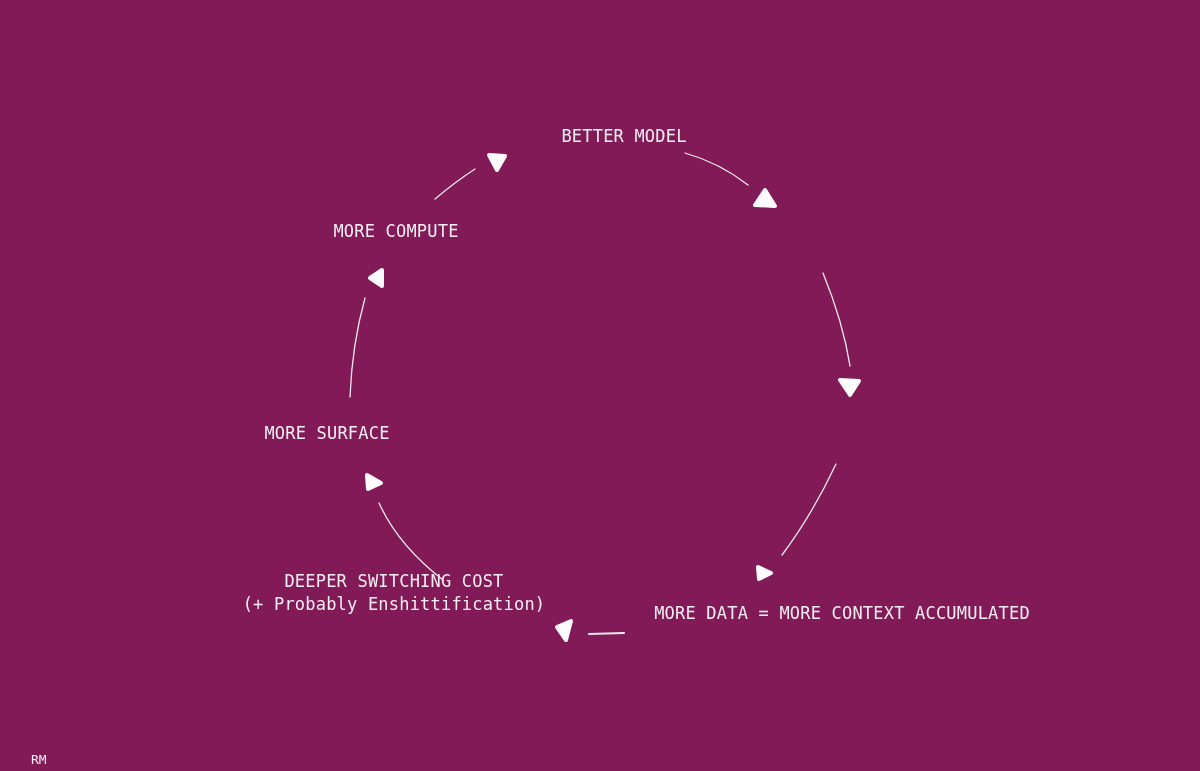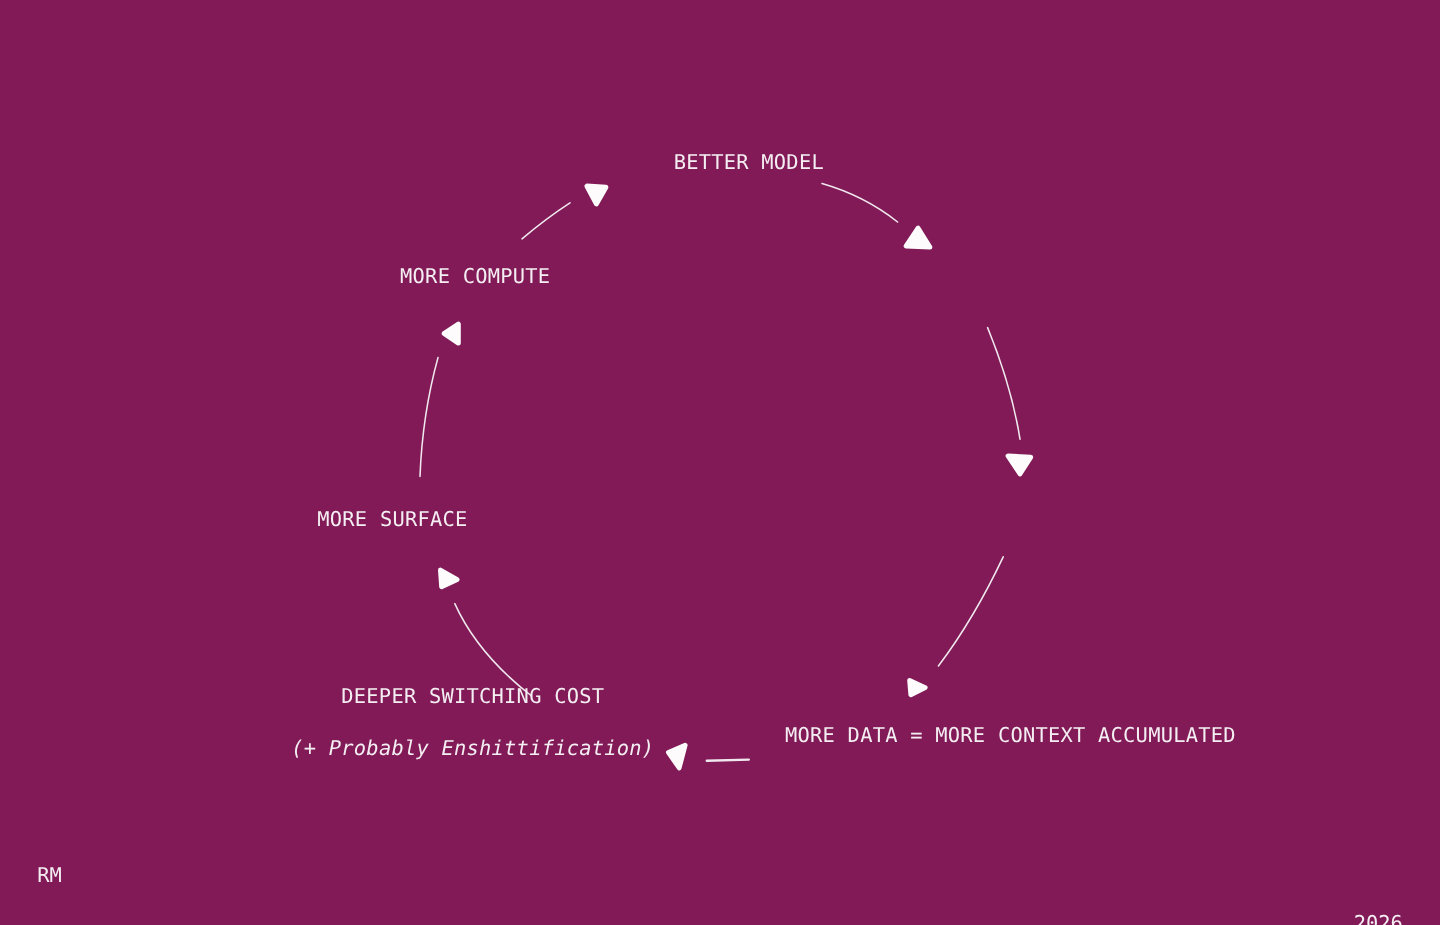--- a/index.html
+++ b/index.html
@@ -22,28 +22,27 @@
   .node-label {
     position: absolute;
     transform: translateX(-50%);
     white-space: nowrap;
     font-size: 17px;
     line-height: 23px;
     letter-spacing: 0.2px;
     text-align: center;
   }
   .node-label .sub {
-    font-style: italic;
     display: block;
-    margin-top: 20px;
   }
   .corner {
     position: absolute;
-    font-size: 17px;
+    font-size: 13px;
     line-height: 20px;
+    margin-top: 30px;
   }
   .corner.left  { left: 31px;  top: 720px; }
   .corner.right { right: 31px; top: 760px; }
   svg.arrows {
     position: absolute;
     left: 0; top: 0;
     width: 1200px;
     height: 771px;
     pointer-events: none;
   }

